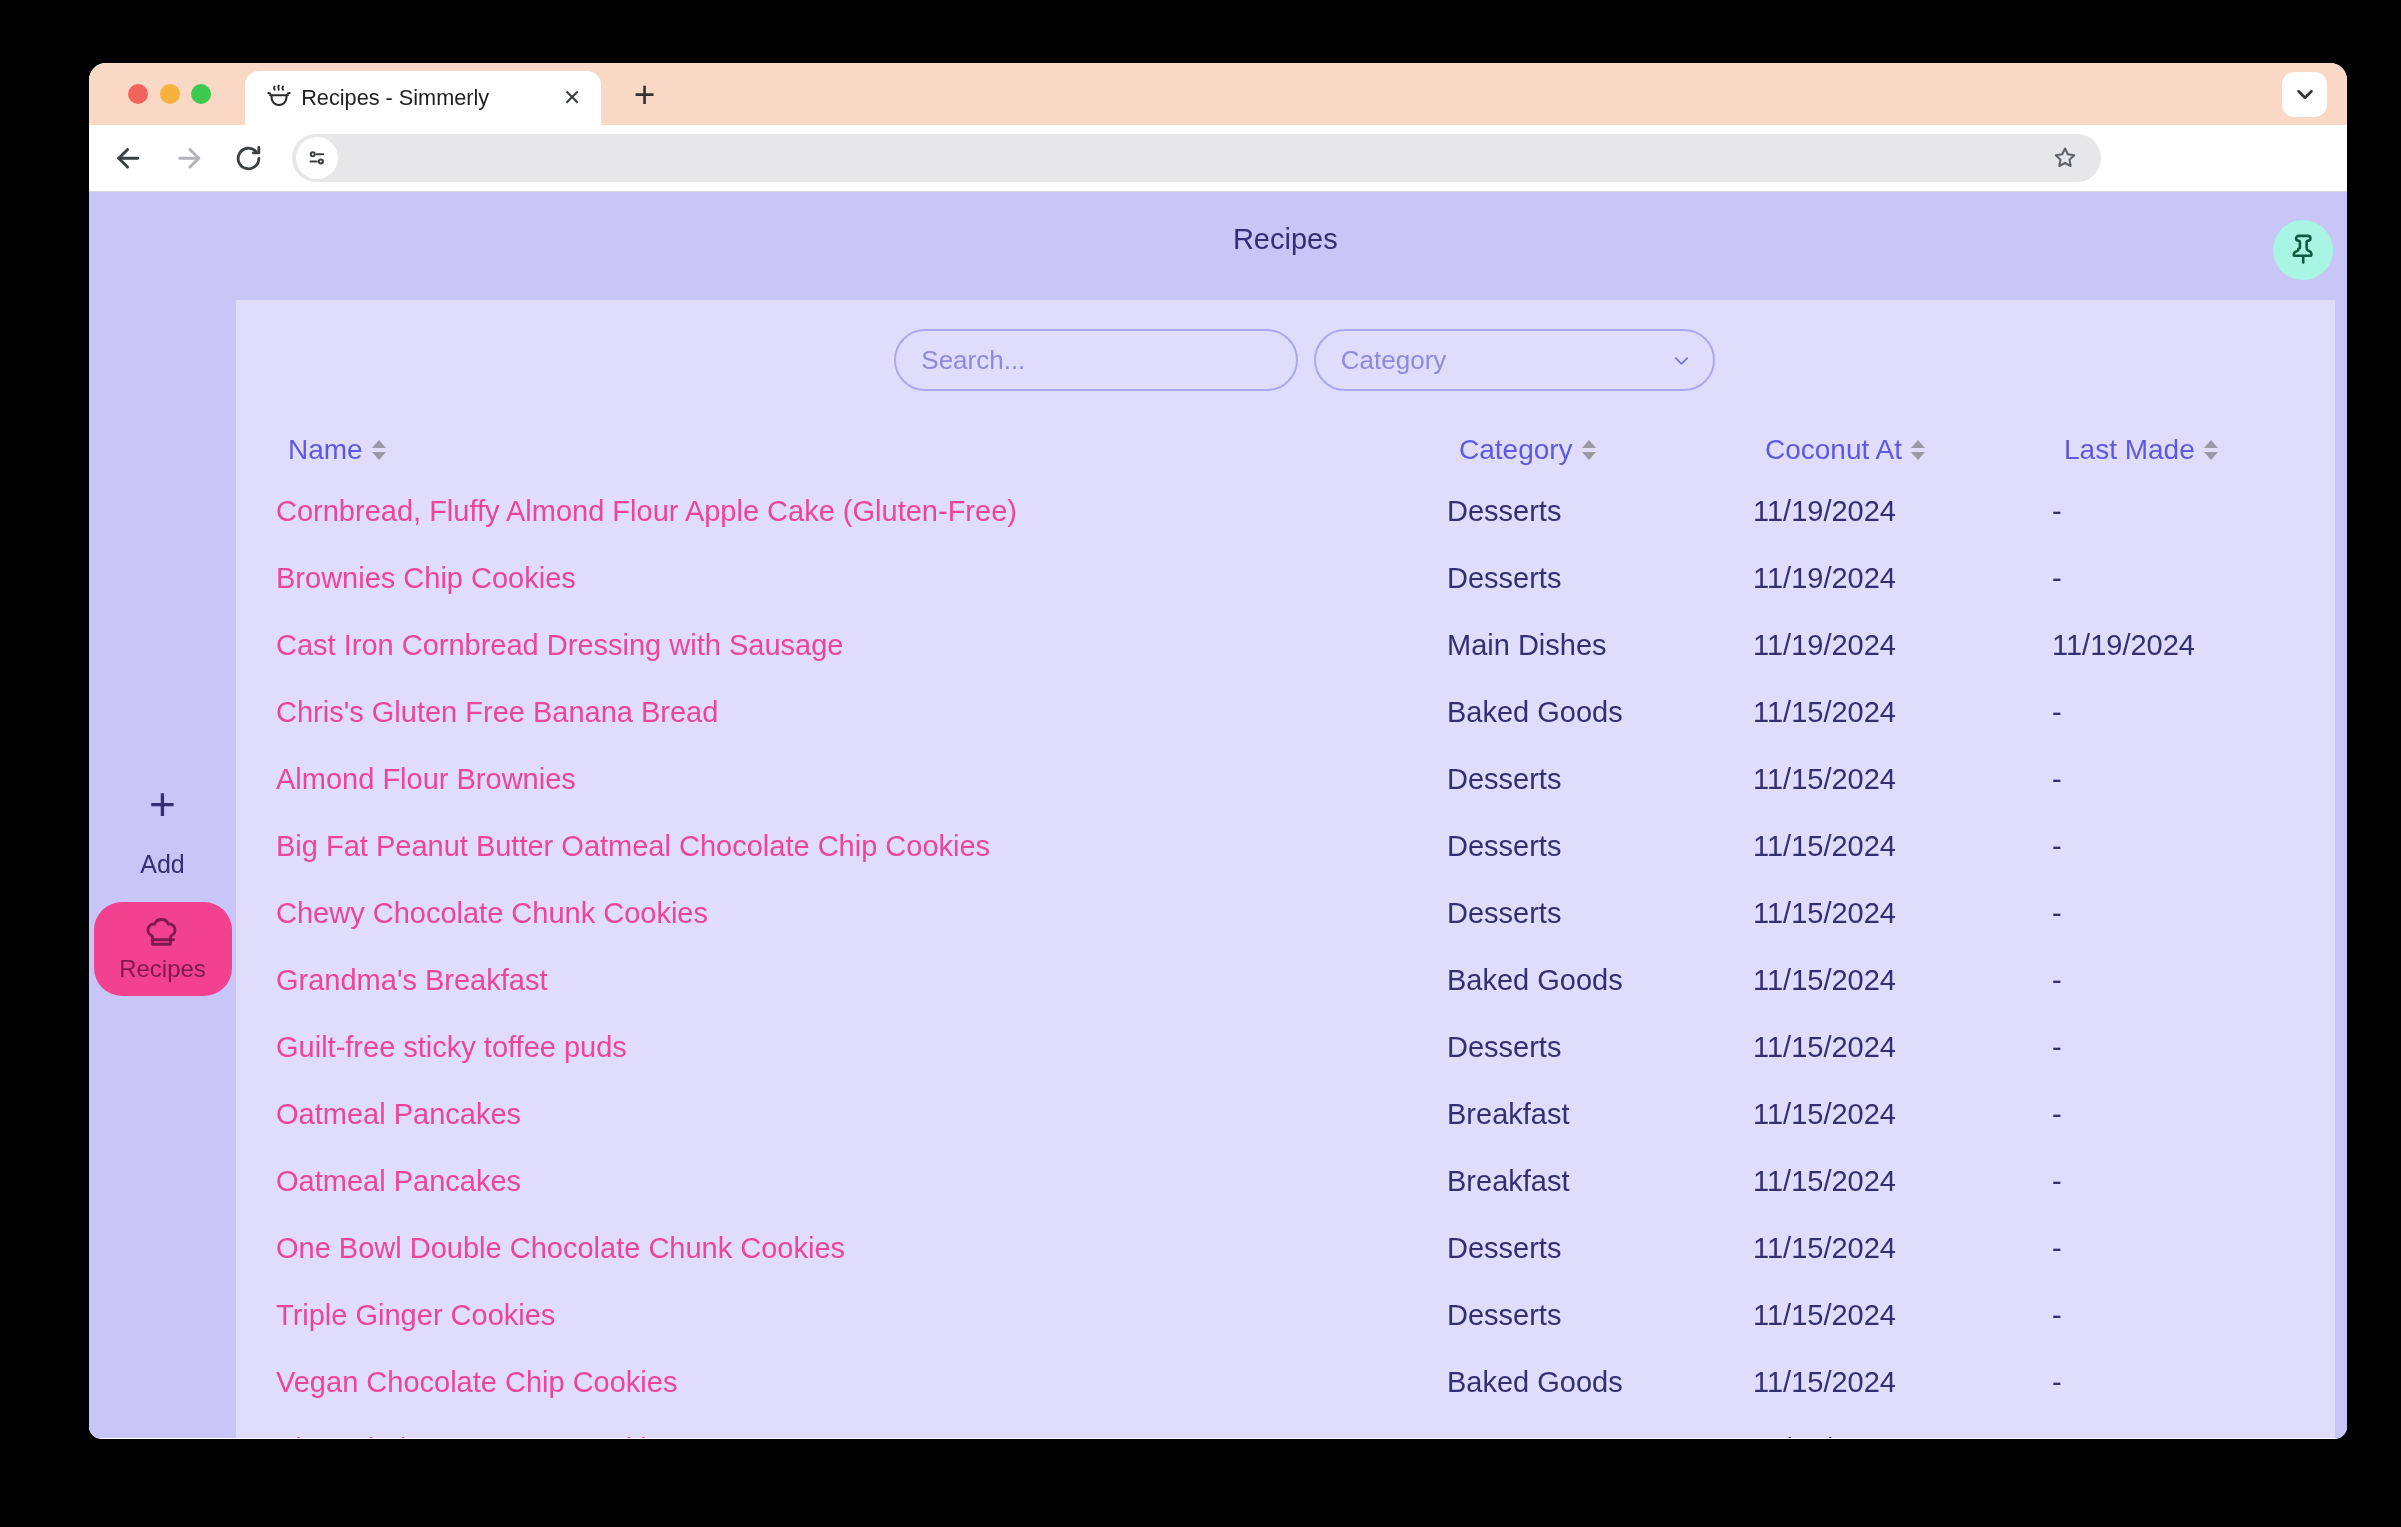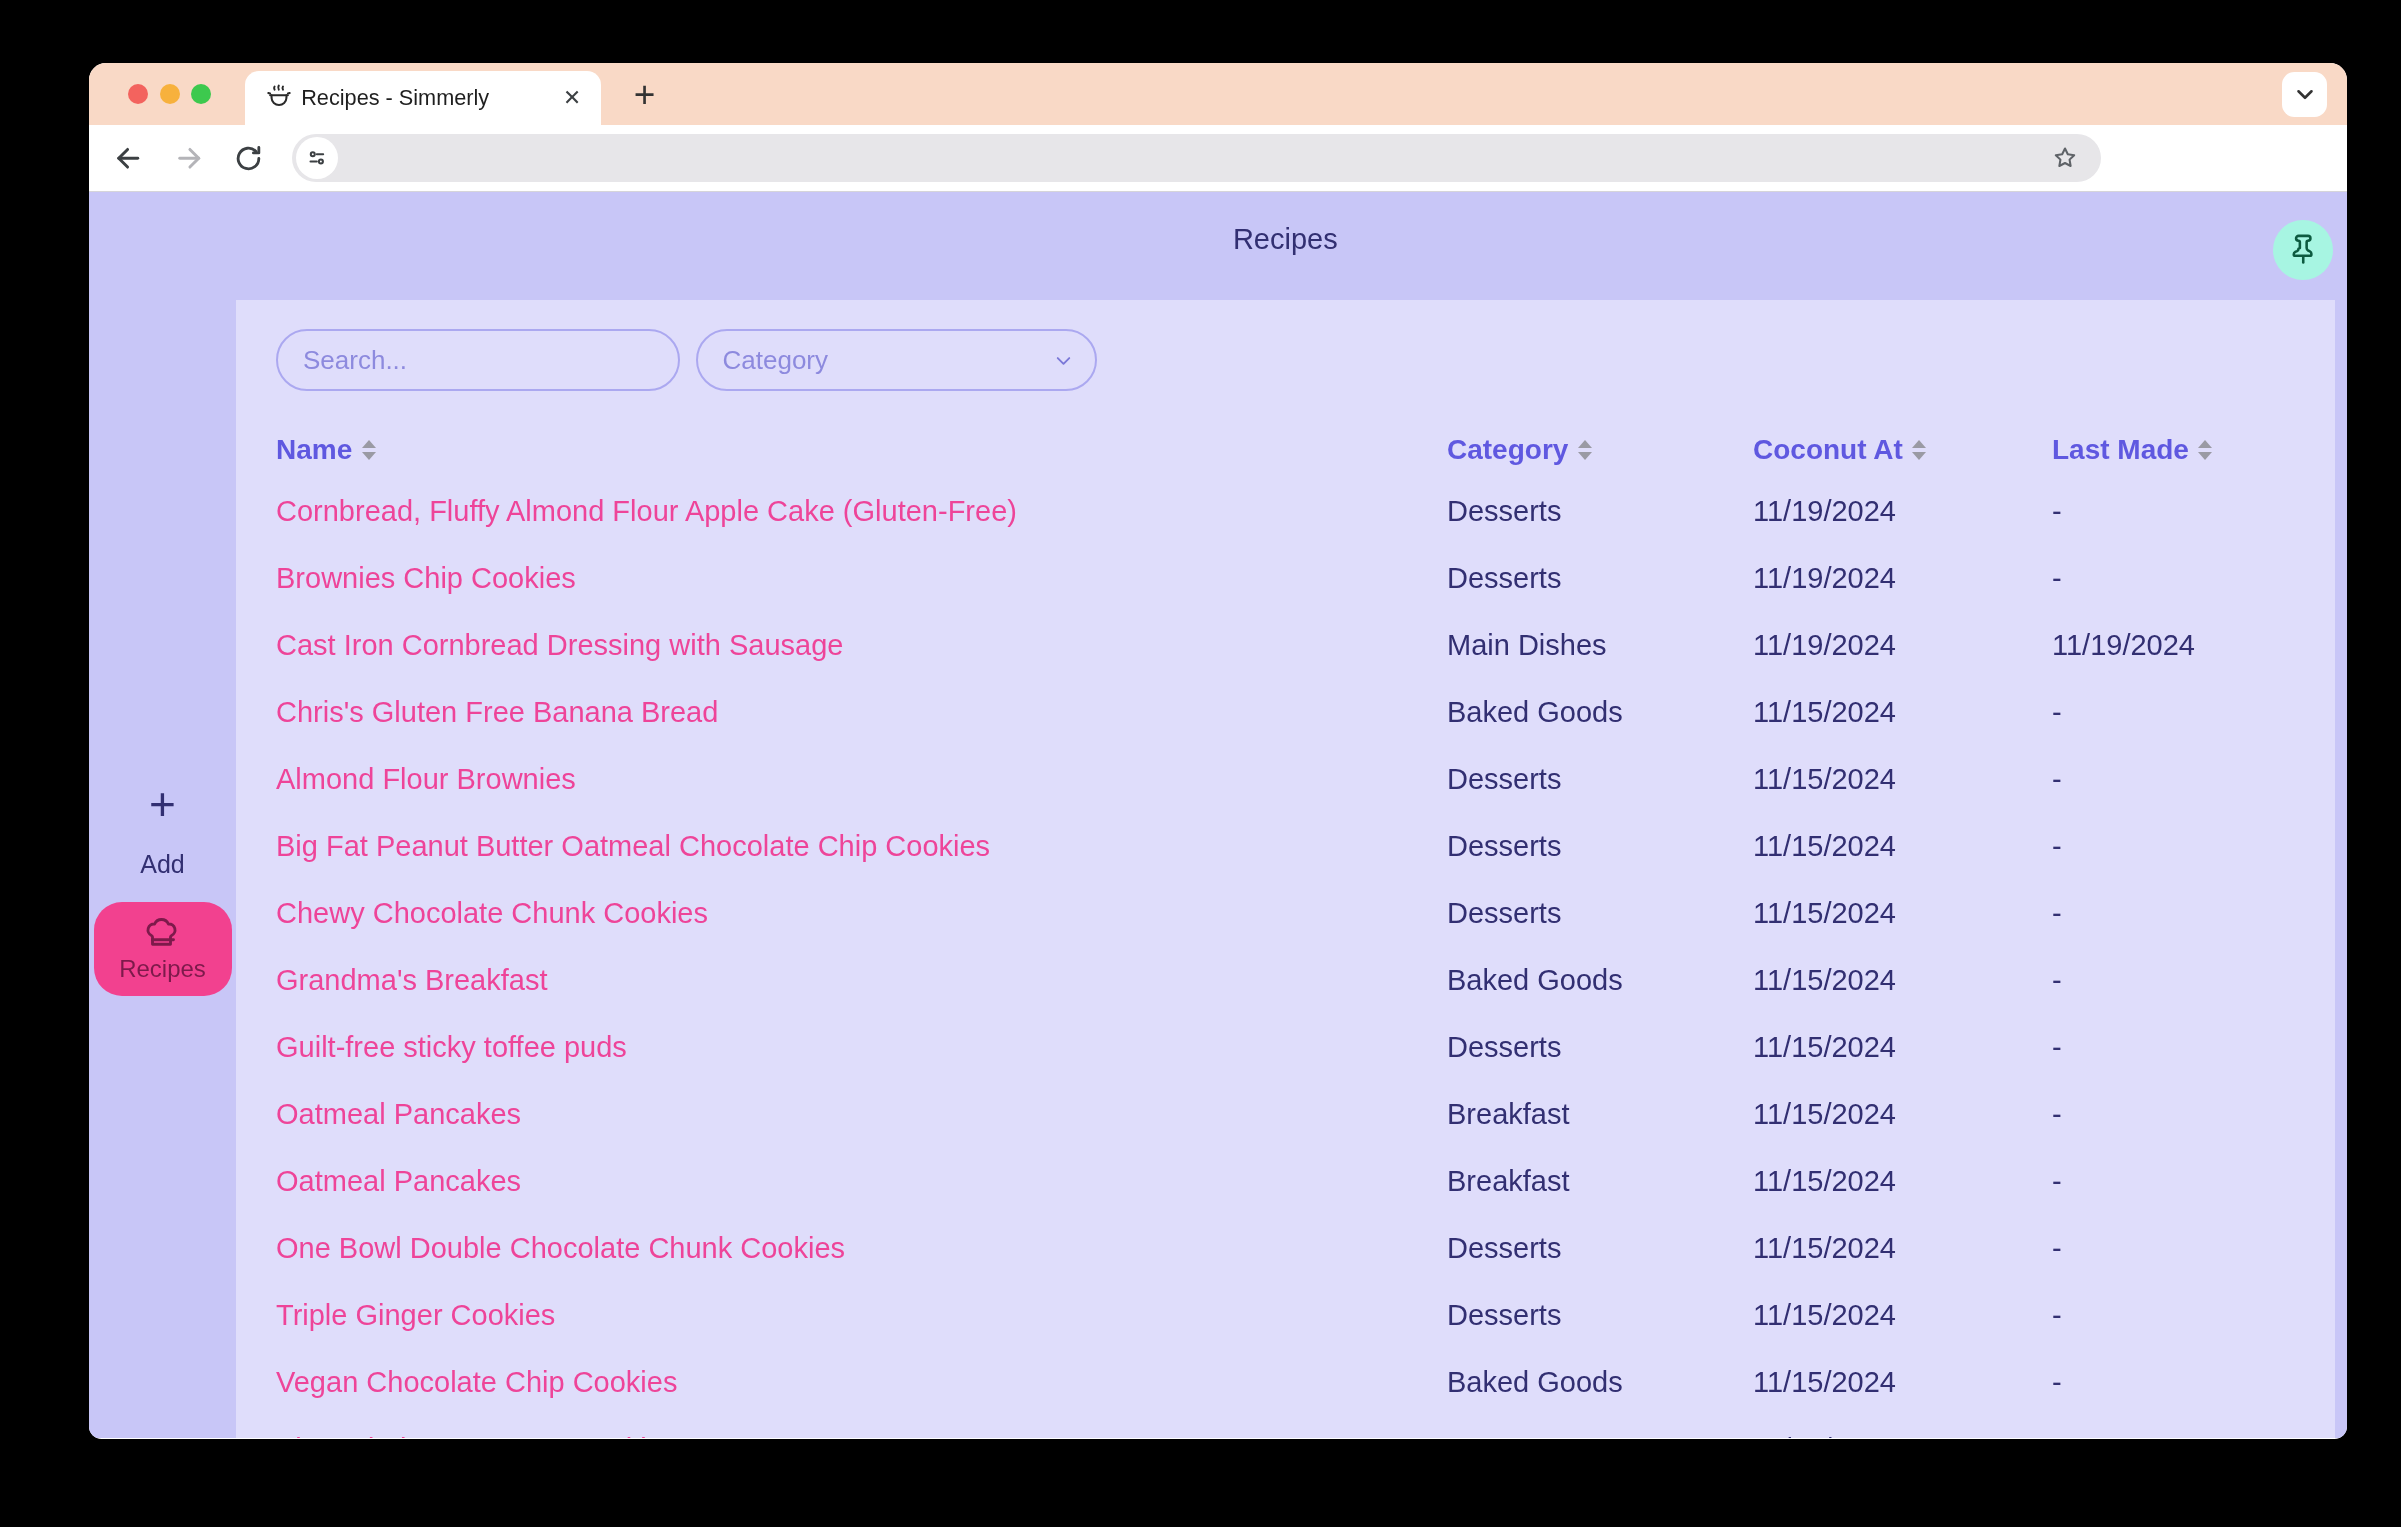--- a/index.html
+++ b/index.html
@@ -40,34 +40,34 @@
   .add-btn { display:flex; flex-direction:column; align-items:center; cursor:default; }
   .add-plus { font-size:46px; font-weight:300; color:var(--navy-text); line-height:1; }
   .add-label { font-size:25px; color:var(--navy-text); margin-top:23px; }
   .recipes-btn { margin-top:23px; width:138px; height:94px; border-radius:28px; background:var(--recipes-btn);
                  display:flex; flex-direction:column; align-items:center; justify-content:center; gap:3.1px; border:none; }
   .recipes-label { font-size:24px; color:var(--recipes-btn-text); }
 
   .panel { position:absolute; left:147px; top:108px; right:12.4px; bottom:0;
            background:var(--panel-lavender); padding:29px 0 0 40px; overflow:hidden; }
 
-  .controls { display:flex; justify-content:flex-start; gap:15.5px; padding-right:1.5px; }
+  .controls { display:flex; justify-content:center; gap:15.5px; padding-right:1.5px; }
   .search-input { width:404px; height:62px; border:2.3px solid var(--input-border); border-radius:31px;
                   background:transparent; padding:0 25px; font-size:26px; color:#6d69cf; outline:none;
                   font-family:"Liberation Sans", sans-serif; }
   .search-input::placeholder { color:var(--input-placeholder); }
   .select { width:401px; height:62px; border:2.3px solid var(--input-border); border-radius:31px;
             display:flex; align-items:center; justify-content:space-between; padding:0 20px 0 25px; }
   .select-label { font-size:26px; color:var(--input-placeholder); }
 
   .table { margin-top:31px; padding-right:46px; }
   .t-head, .t-row { display:grid; grid-template-columns:1171px 306px 299px auto; align-items:center; }
   .t-head { height:56px; }
-  .h-cell { display:flex; align-items:center; gap:9.3px; font-size:28px; font-weight:700;
-            color:var(--column-header); cursor:default; }
+  .h-cell { display:flex; align-items:center; gap:9.3px; font-size:28px; font-weight:400;
+            color:var(--column-header); cursor:default;margin-left:12px; }
   .sort { display:flex; flex-direction:column; gap:3.1px; }
   .tri-up { width:0; height:0; border-left:7px solid transparent; border-right:7px solid transparent;
             border-bottom:8.5px solid #9a9aa4; }
   .tri-down { width:0; height:0; border-left:7px solid transparent; border-right:7px solid transparent;
               border-top:8.5px solid #9a9aa4; }
   .t-row { height:67px; }
   .cell { font-size:29px; color:var(--navy-text); white-space:nowrap; }
   .cell.name a { color:var(--accent-pink); text-decoration:none; }
 
   svg { display:block; }

